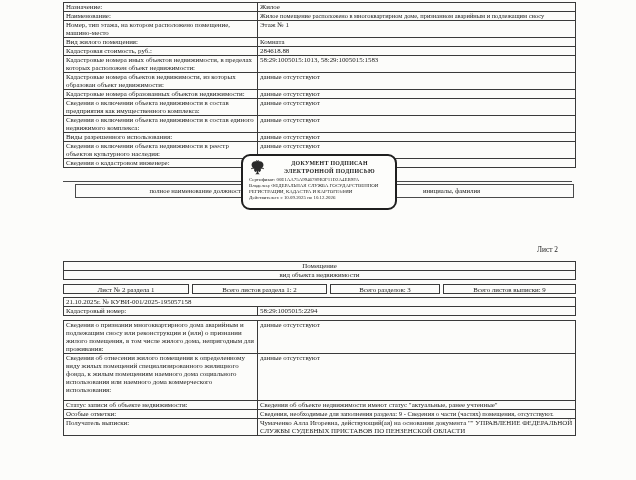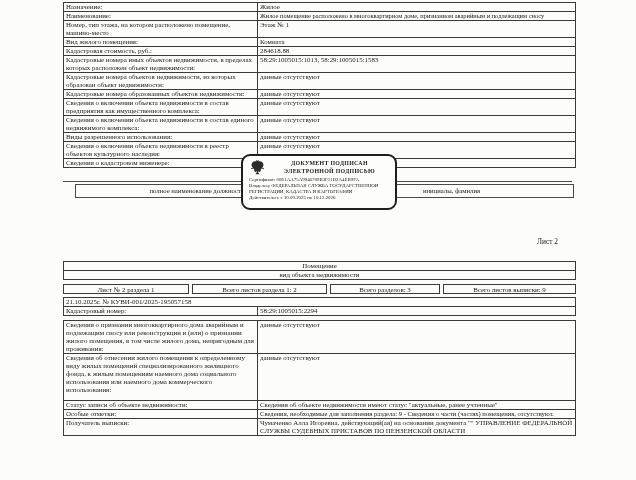--- a/index.html
+++ b/index.html
@@ -29,21 +29,21 @@
   .stamp{
     position:absolute;left:178px;top:-6px;width:156px;height:56px;box-sizing:border-box;
     background:#fdfdfb;border:2px solid #1f1f1f;border-radius:9px;padding:3px 6px 2px 6px;z-index:3;
   }
   .stamp-head{display:flex;align-items:center;gap:4px;margin-bottom:1px;}
   .stamp-eagle{flex:0 0 17px;height:17px;}
   .stamp-title{flex:1;text-align:center;font-weight:bold;font-size:5.9px;line-height:7.5px;letter-spacing:.3px;}
   .stamp-small{font-size:4.9px;line-height:6px;white-space:nowrap;}
 
   
-  #sheet-label{position:absolute;left:63px;top:237px;width:513px;text-align:right;
+  #sheet-label{position:absolute;left:63px;top:245px;width:513px;text-align:right;
                padding-right:18px;box-sizing:border-box;font-size:7.4px;}
 
   
   #hdr-table{position:absolute;left:63px;top:261px;width:513px;}
   #hdr-table td{text-align:center;height:8px;}
   #meta-row{position:absolute;left:63px;top:284px;width:513px;display:flex;gap:3px;}
   .meta-cell{border:1px solid #3a3a3a;height:10px;line-height:10px;text-align:center;
              font-size:6.9px;box-sizing:border-box;overflow:hidden;white-space:nowrap;}
   #meta-0{width:126px;}#meta-1{width:135px;}#meta-2{width:110px;}#meta-3{width:133px;}
   #doc-table{position:absolute;left:63px;top:297px;width:513px;}

